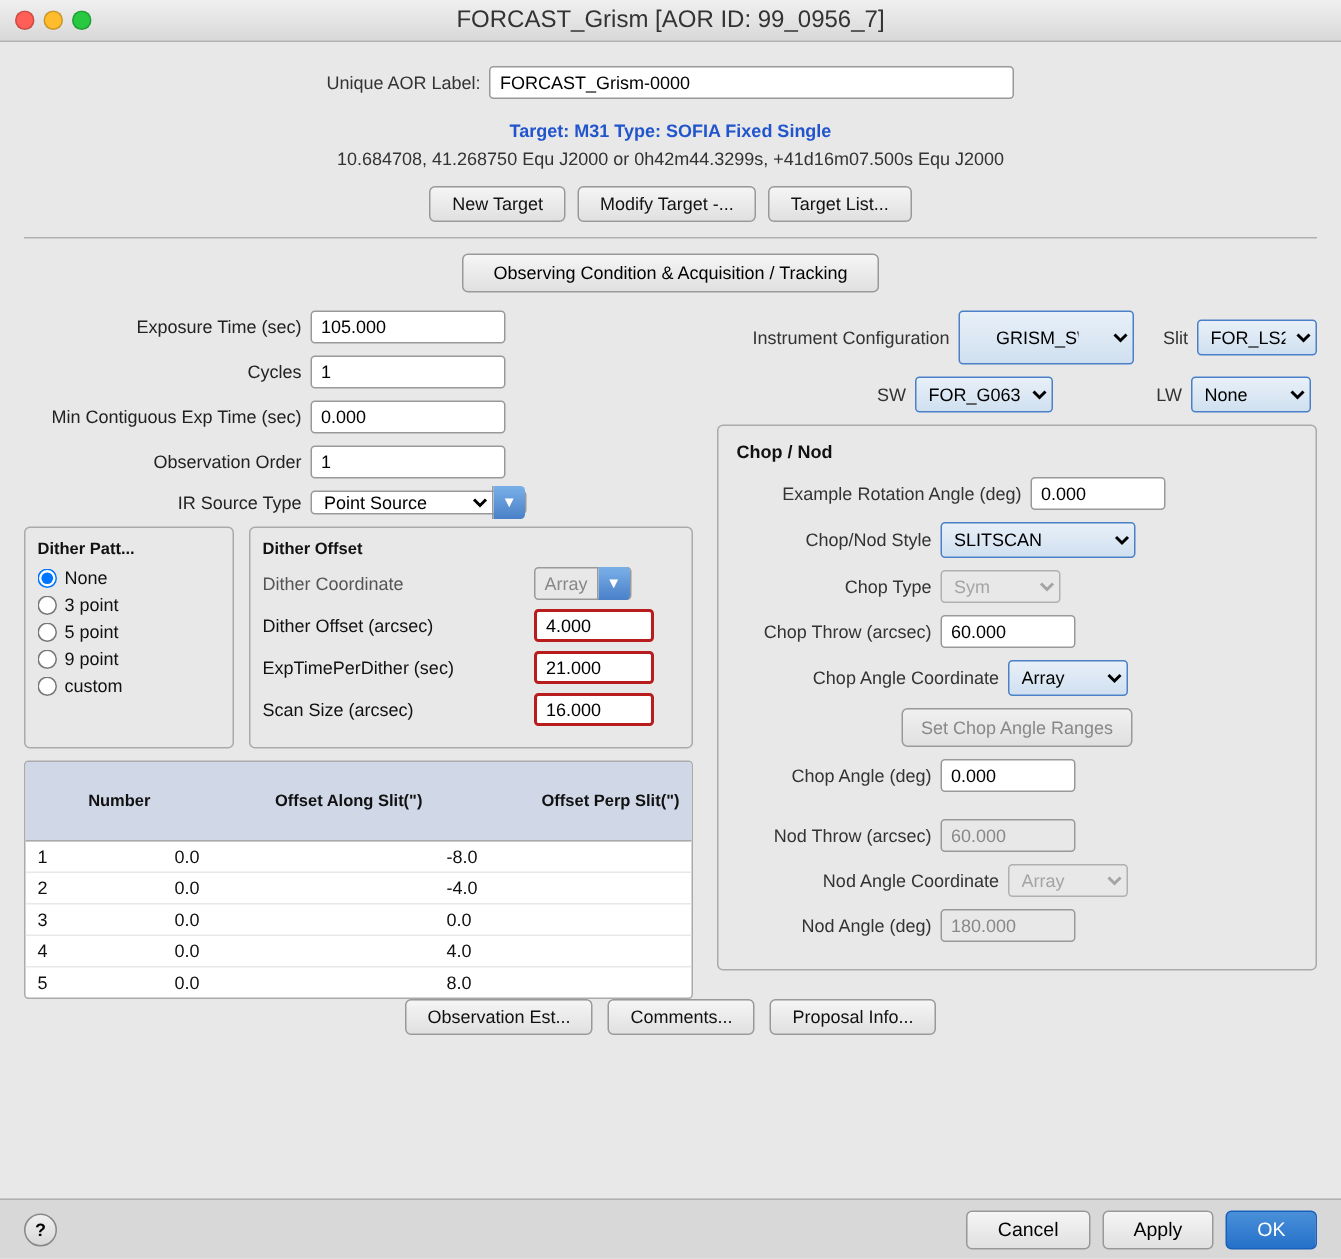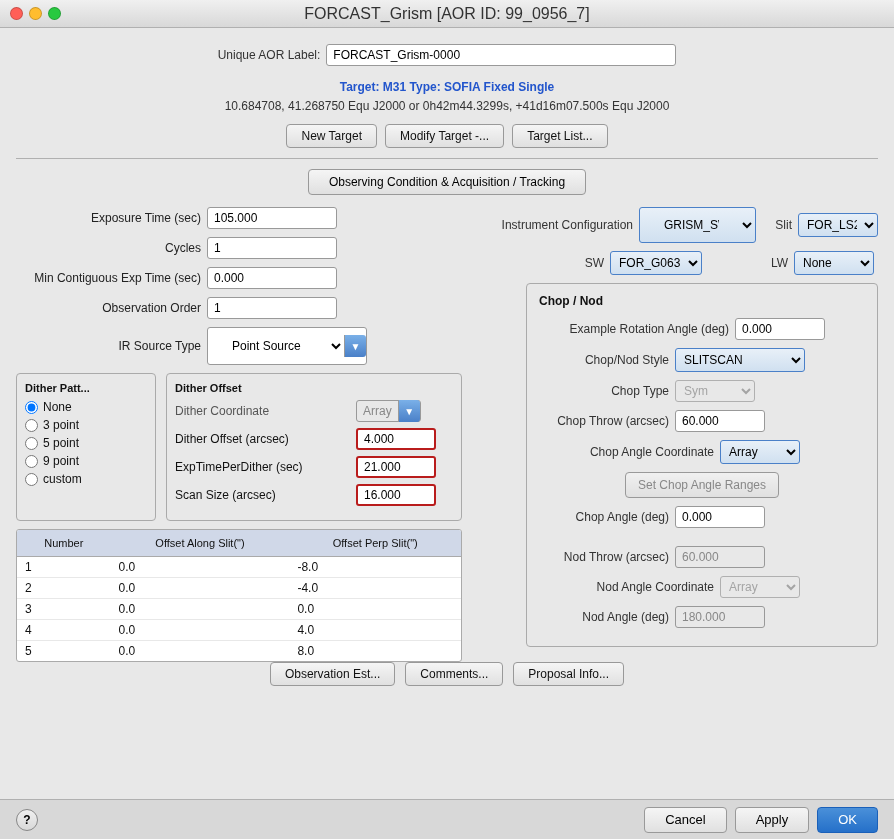--- a/index.html
+++ b/index.html
@@ -141,22 +141,21 @@
       align-items: center;
       gap: 6px;
       margin-bottom: 0;
     }
     .ir-source-select-wrapper {
       display: flex;
       align-items: center;
       border: 1px solid #999;
       border-radius: 3px;
       background: white;
-      height: 38px;
-      padding-left: 16px;
+      height: 16px;
     }
     .ir-source-select-wrapper select {
       border: none;
       background: transparent;
       font-size: 12px;
       height: 22px;
       padding: 0 4px;
     }
     .dropdown-btn {
       background: linear-gradient(to bottom, #7ab0e8, #4a80c8);
@@ -246,23 +245,23 @@
       margin-top: 8px;
       overflow: hidden;
     }
     .table-wrapper table {
       width: 100%;
       border-collapse: collapse;
       font-size: 12px;
     }
     .table-wrapper thead th {
       background: #d0d8e8;
-      padding: 7px 8px;
-      text-align: center;
-      font-weight: normal;
+      padding: 20px 8px;
+      text-align: right;
+      font-weight: bold;
       border-bottom: 1px solid #aaa;
       font-size: 11px;
     }
     .table-wrapper tbody td {
       padding: 3px 8px;
       border-bottom: 1px solid #e8e8e8;
     }
     .table-wrapper tbody tr:last-child td { border-bottom: none; }
     
     .right-form-row {
@@ -314,21 +313,20 @@
       font-size: 12px;
       padding: 0 4px;
       background: linear-gradient(to bottom, #e8f0f8, #d0e0f0);
       min-width: 80px;
     }
     .chop-nod-panel {
       border: 1px solid #aaa;
       border-radius: 4px;
       padding: 10px 12px;
       margin-top: 6px;
-      margin-left: 48px;
     }
     .chop-nod-title {
       font-size: 12px;
       font-weight: bold;
       margin-bottom: 10px;
     }
     .chop-nod-row {
       display: flex;
       align-items: center;
       margin-bottom: 8px;

